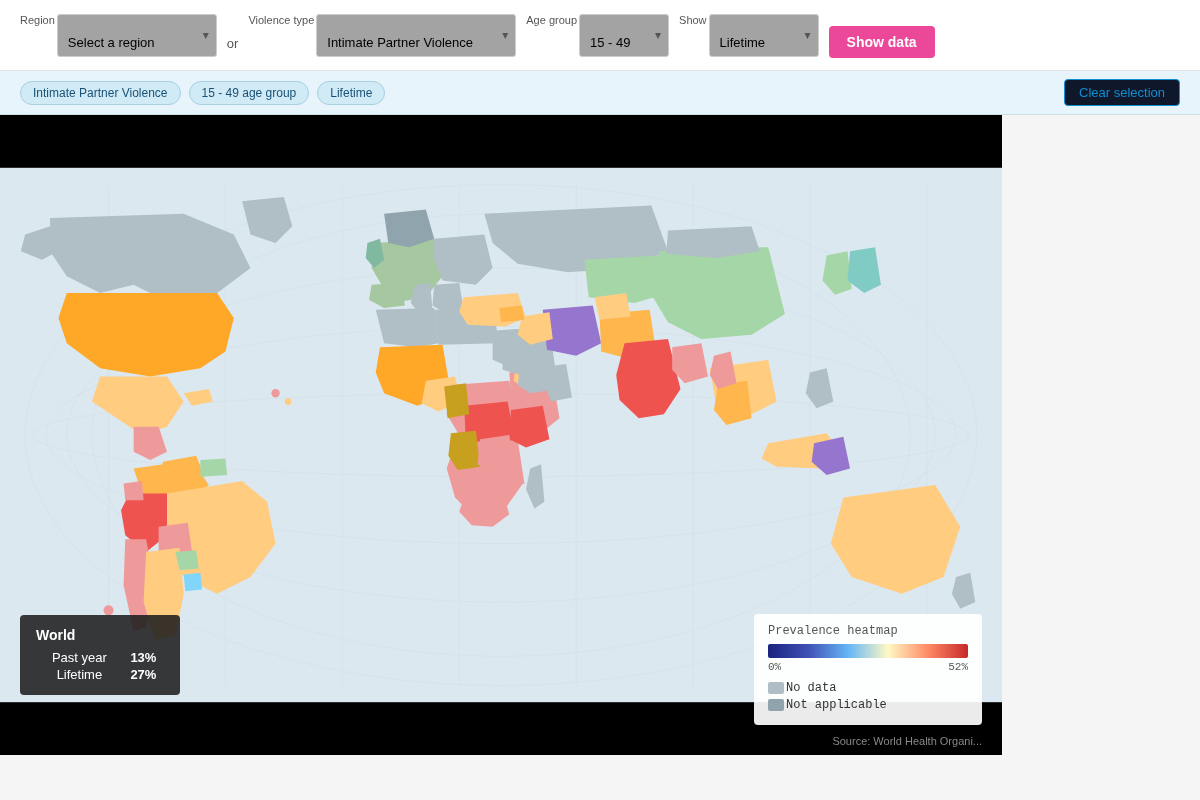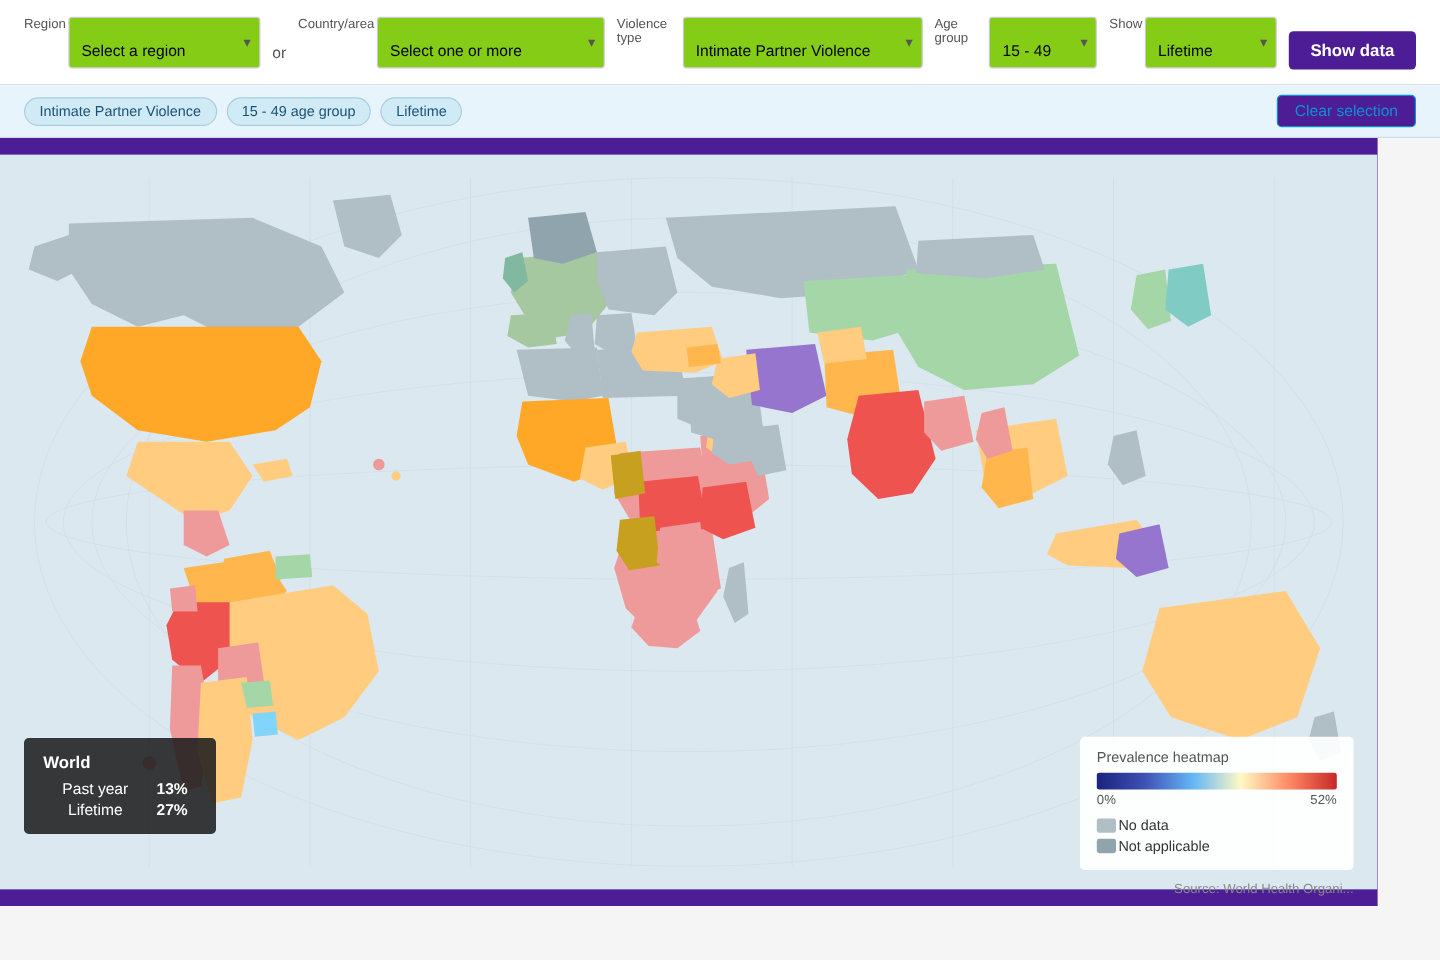--- a/index.html
+++ b/index.html
@@ -31,21 +31,21 @@
     .filter-label {
       font-size: 11px;
       color: #555;
     }
 
     .filter-select {
       border: 1px solid #ccc;
       border-radius: 3px;
       padding: 20px 28px 6px 10px;
       font-size: 13px;
-      background: #84cc16;
+      background: #a3a3a3;
       appearance: none;
       cursor: pointer;
       position: relative;
       min-width: 160px;
     }
 
     .select-wrapper {
       position: relative;
       display: inline-block;
     }
@@ -61,21 +61,21 @@
       color: #555;
     }
 
     .or-label {
       font-size: 13px;
       color: #555;
       padding-top: 16px;
     }
 
     .show-data-btn {
-      background: #4c1d95;
+      background: #ec4899;
       color: #fff;
       border: none;
       border-radius: 4px;
       padding: 8px 18px;
       font-size: 14px;
       font-weight: bold;
       cursor: pointer;
       margin-top: 14px;
       white-space: nowrap;
     }
@@ -94,33 +94,33 @@
       border: 1px solid #a8cfe0;
       border-radius: 12px;
       padding: 4px 12px;
       font-size: 12px;
       color: #1a5276;
     }
 
     .clear-selection-btn {
       margin-left: auto;
       border: 1px solid #0e90d2;
-      background: #4c1d95;
+      background: #0f172a;
       color: #0e90d2;
       border-radius: 4px;
       padding: 5px 14px;
       font-size: 13px;
       cursor: pointer;
     }
 
     .map-container {
       position: relative;
-      width: 1148px;
+      width: 1002px;
       height: 640px;
-      background: #4c1d95;
+      background: #000000;
       overflow: hidden;
     }
 
     
     .world-map {
       width: 100%;
       height: 100%;
     }
 
     
@@ -160,20 +160,21 @@
     
     .legend {
       position: absolute;
       bottom: 30px;
       right: 20px;
       background: rgba(255,255,255,0.92);
       padding: 10px 14px;
       border-radius: 4px;
       font-size: 12px;
       color: #333;
+      font-family: Liberation Mono, monospace;
     }
 
     .legend-title {
       font-size: 12px;
       color: #555;
       margin-bottom: 6px;
     }
 
     .legend-gradient {
       width: 200px;
@@ -221,28 +222,20 @@
     <span class="filter-label">Region</span>
     <div class="select-wrapper">
       <select class="filter-select">
         <option>Select a region</option>
       </select>
     </div>
   </div>
 
   <span class="or-label">or</span>
 
-  <div class="filter-group">
-    <span class="filter-label">Country/area</span>
-    <div class="select-wrapper">
-      <select class="filter-select" style="min-width:190px;">
-        <option>Select one or more</option>
-      </select>
-    </div>
-  </div>
 
   <div class="filter-group">
     <span class="filter-label">Violence type</span>
     <div class="select-wrapper">
       <select class="filter-select" style="min-width:200px;">
         <option>Intimate Partner Violence</option>
       </select>
     </div>
   </div>
 

